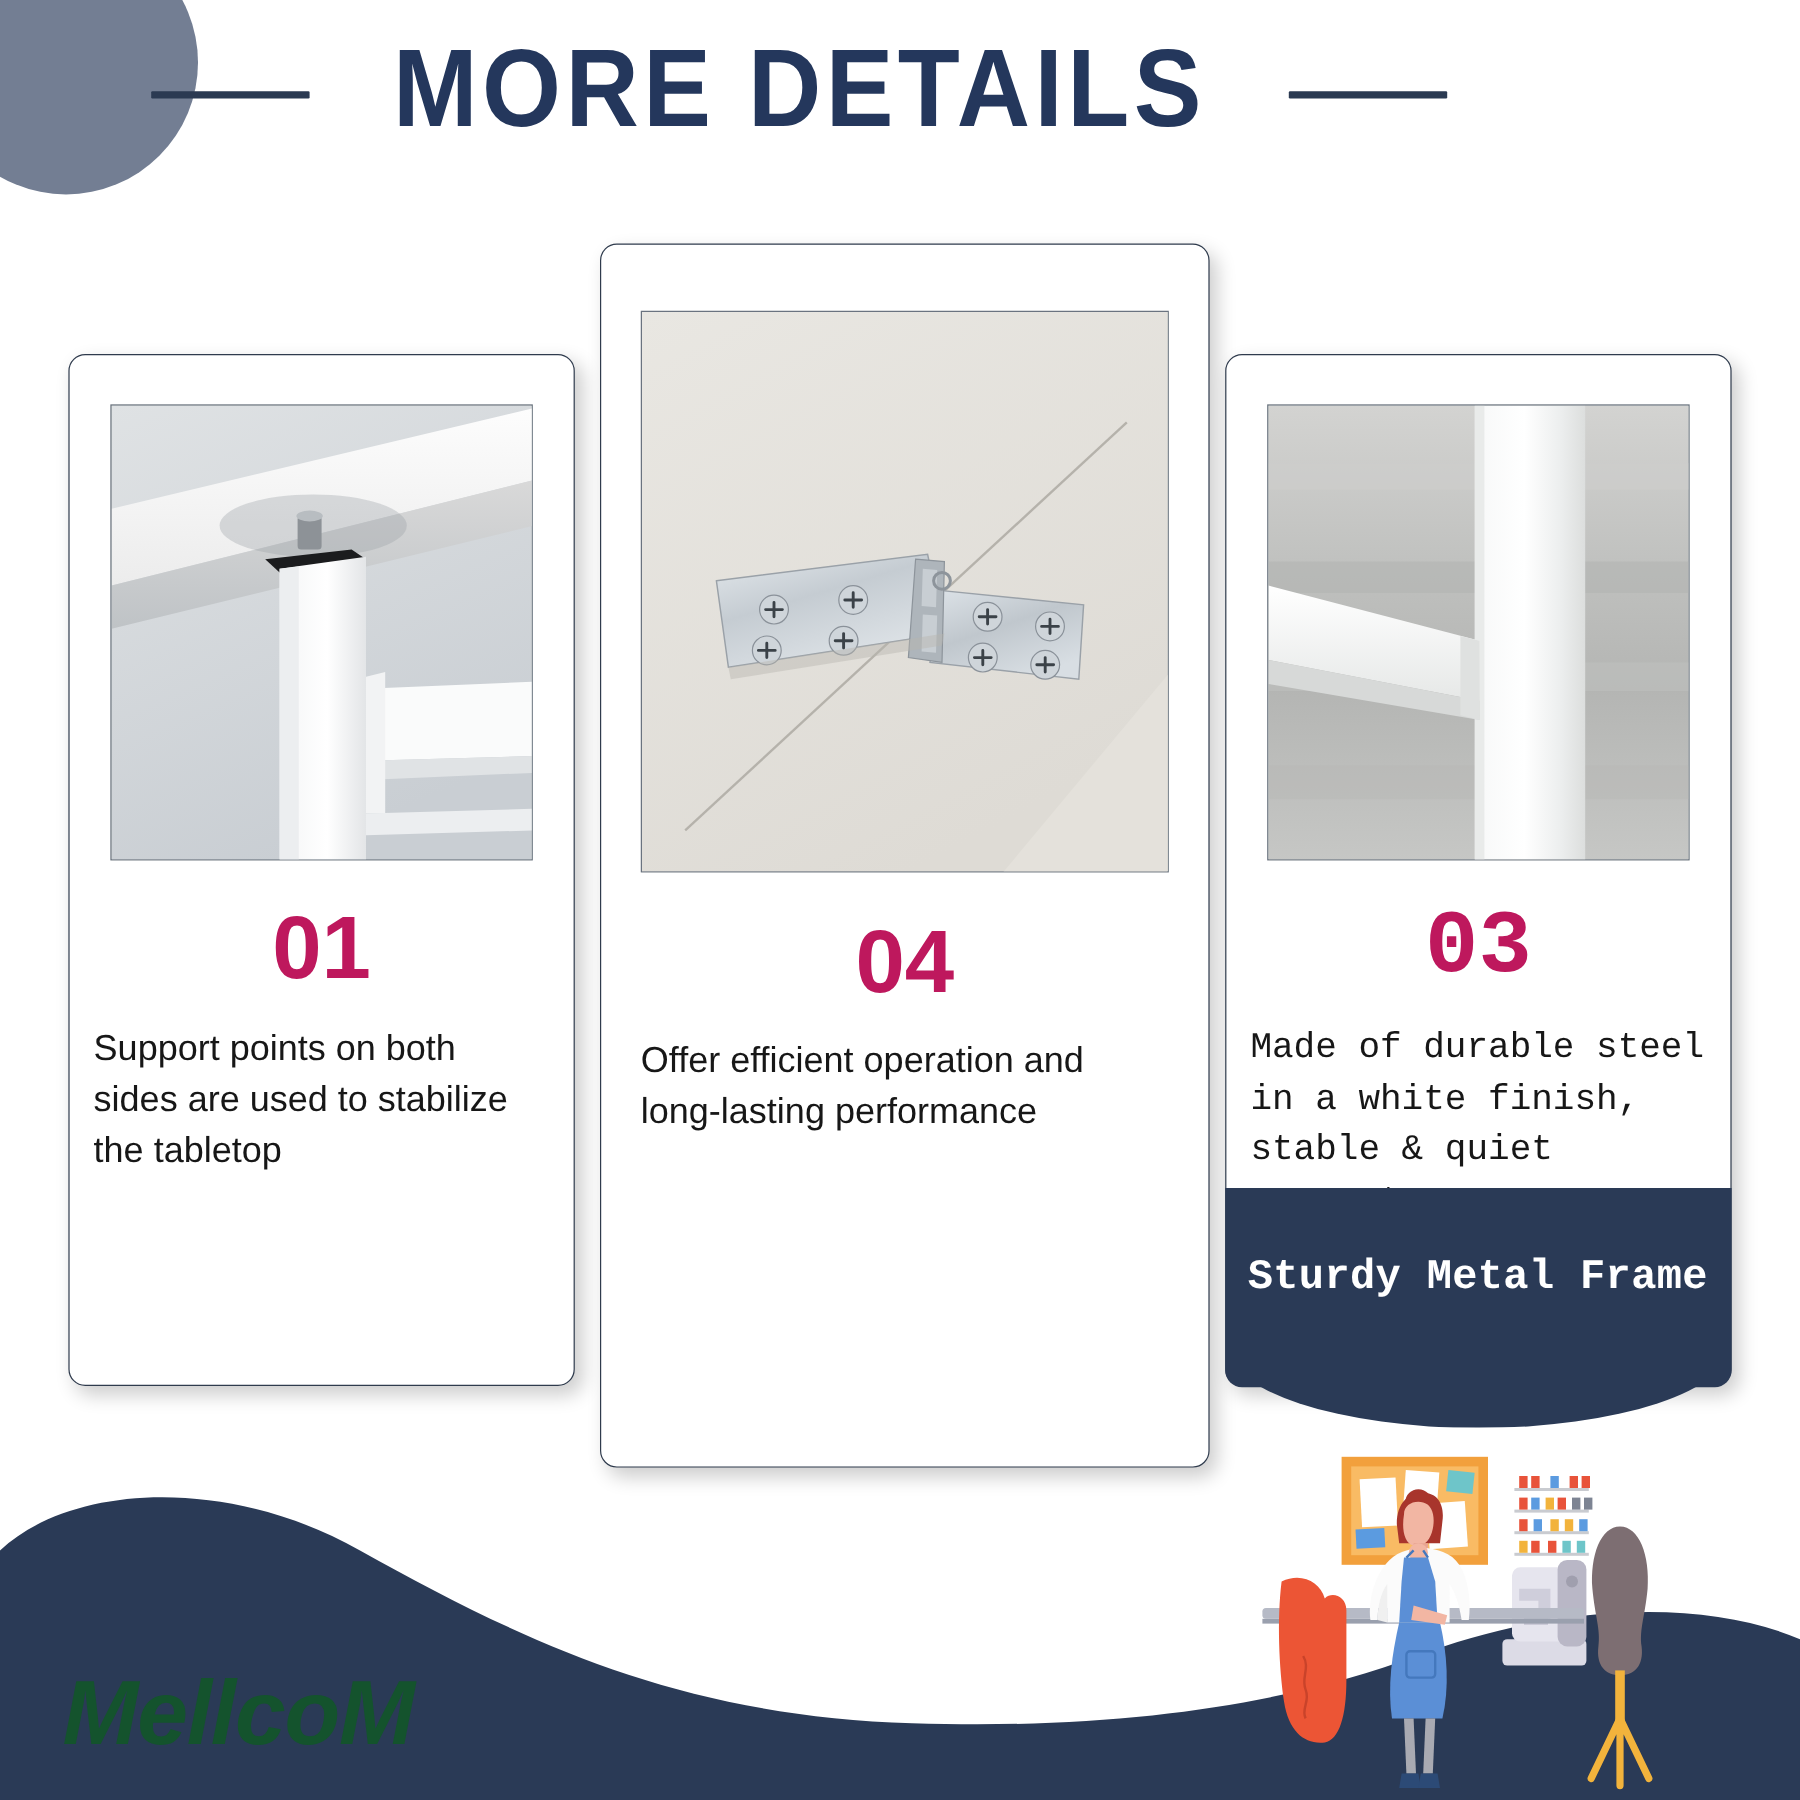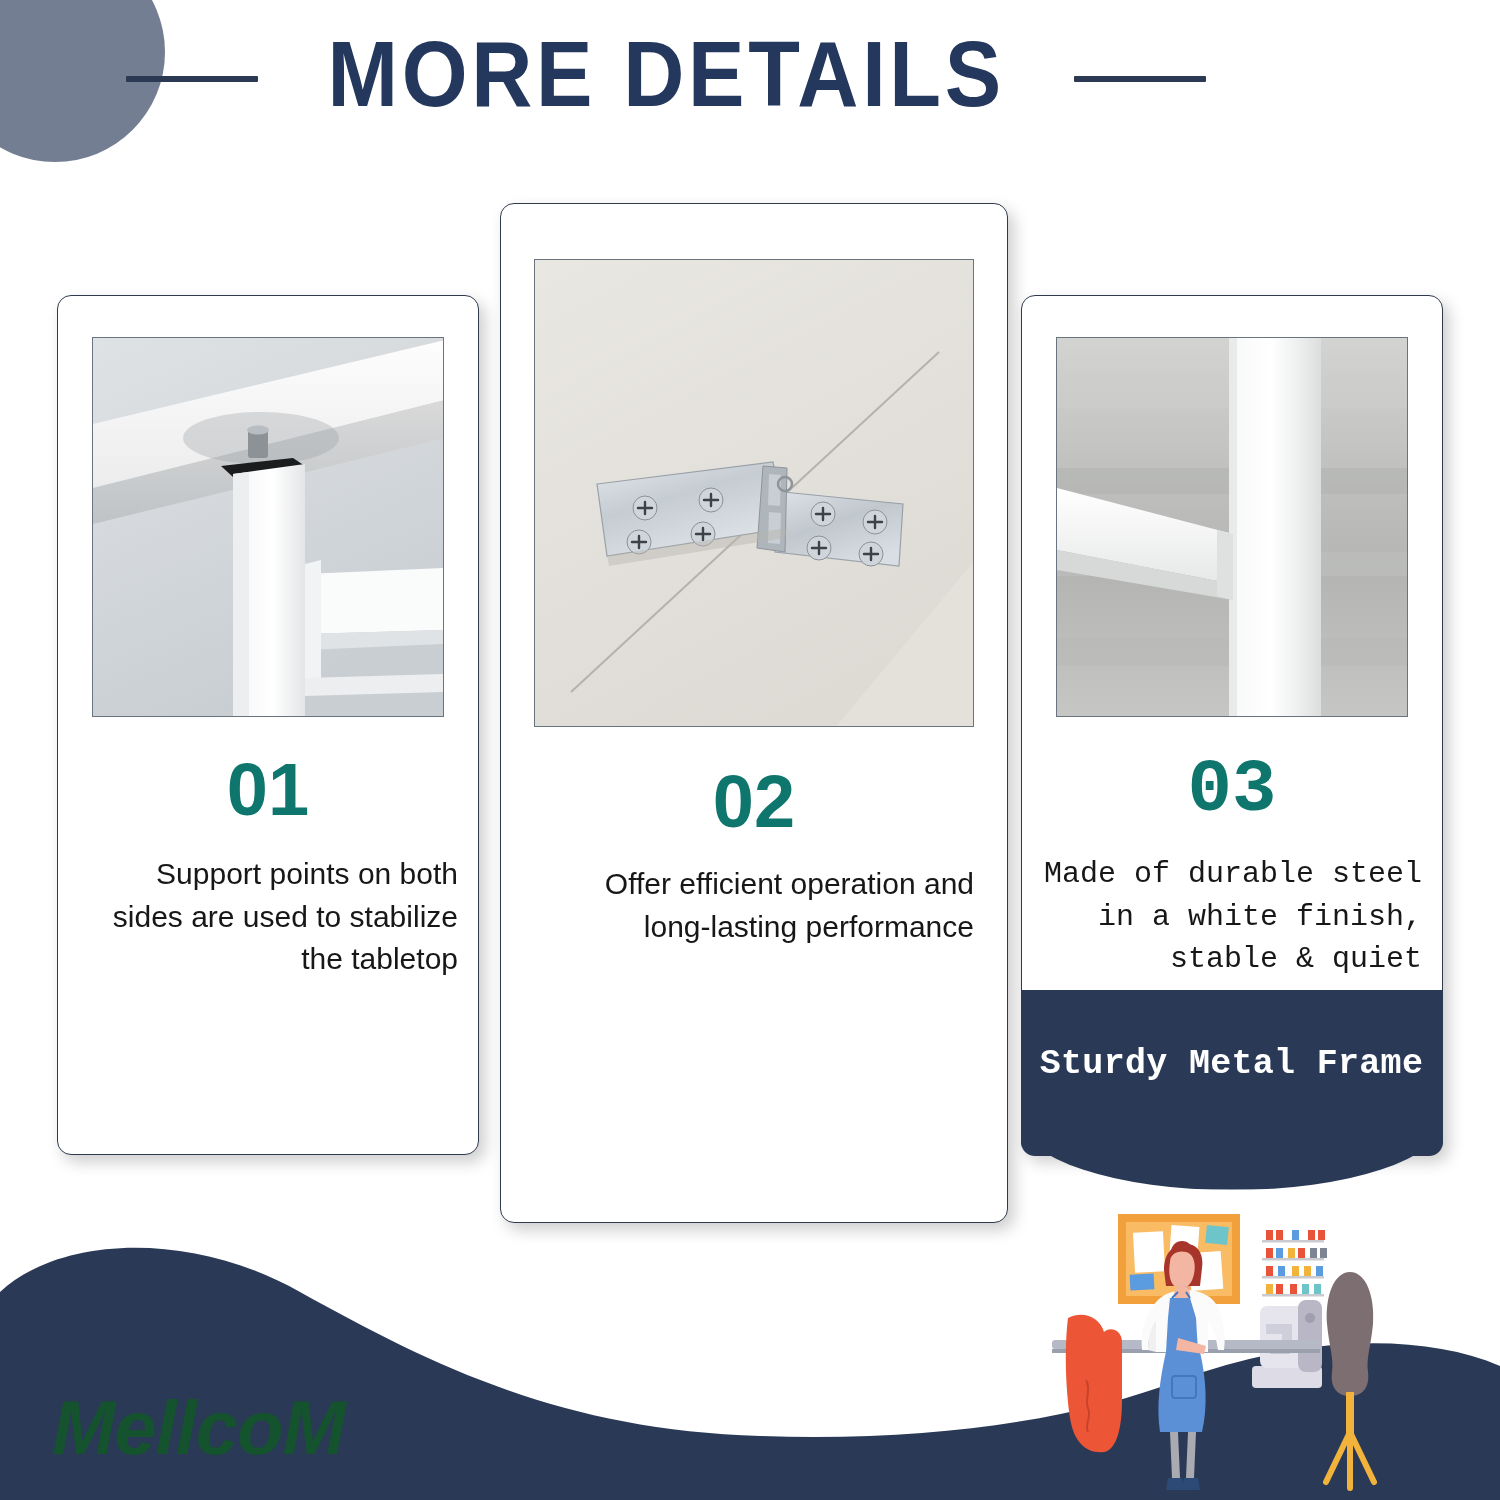--- a/index.html
+++ b/index.html
@@ -50,28 +50,28 @@
 
   .card-photo{
     border:1.2px solid #6a7380;
     background:#d9dcd8;
     position:relative; overflow:hidden; flex:none;
   }
   .side .card-photo{ width:352px; height:380px; margin-top:41px; }
   .center .card-photo{ width:440px; height:468px; margin-top:55px; }
 
   .card-num{
-    color:#0f766e; font-weight:bold; line-height:1;
+    color:#be185d; font-weight:bold; line-height:1;
     flex:none;
   }
   .side .card-num{ font-size:74px; margin-top:36px; }
   .center .card-num{ font-size:74px; margin-top:38px; }
 
   .card-desc{
-    color:#171717; text-align:right; line-height:1.42;
+    color:#171717; text-align:left; line-height:1.42;
     font-size:30px; padding:0 10px; flex:none;
   }
   .side .card-desc{ margin-top:26px; width:400px; }
   .center .card-desc{ margin-top:24px; width:460px; }
 
   
   .card-banner{
     position:absolute; left:-1.5px; bottom:-1.5px;
     background:#2a3a56; color:#ffffff;
     display:flex; flex-direction:column; align-items:center;
@@ -236,21 +236,21 @@
         <g stroke="#3b4248" stroke-width="2.4" stroke-linecap="round">
           <path d="M281,254 L295,254 M288,248 L288,260"></path>
           <path d="M277,288 L291,288 M284,282 L284,294"></path>
           <path d="M333,262 L347,262 M340,256 L340,268"></path>
           <path d="M329,294 L343,294 M336,288 L336,300"></path>
         </g>
 
         <path d="M72,296 L252,268 L250,278 L74,306 Z" fill="#b9b6b0" opacity=".45"></path>
       </svg>
     </div>
-    <div class="card-num">02</div>
+    <div class="card-num">04</div>
     <div class="card-desc">Offer efficient operation and long-lasting performance</div>
   </div>
 
   <div class="card side" id="card-3">
     <div class="card-photo">
       <svg viewBox="0 0 352 380" width="352" height="380" preserveAspectRatio="none">
         <defs>
           <linearGradient id="p3bg" x1="0" y1="0" x2="0" y2="1">
             <stop offset="0" stop-color="#d3d3d1"></stop>
               <stop offset="0.35" stop-color="#c0c1bf"></stop>

